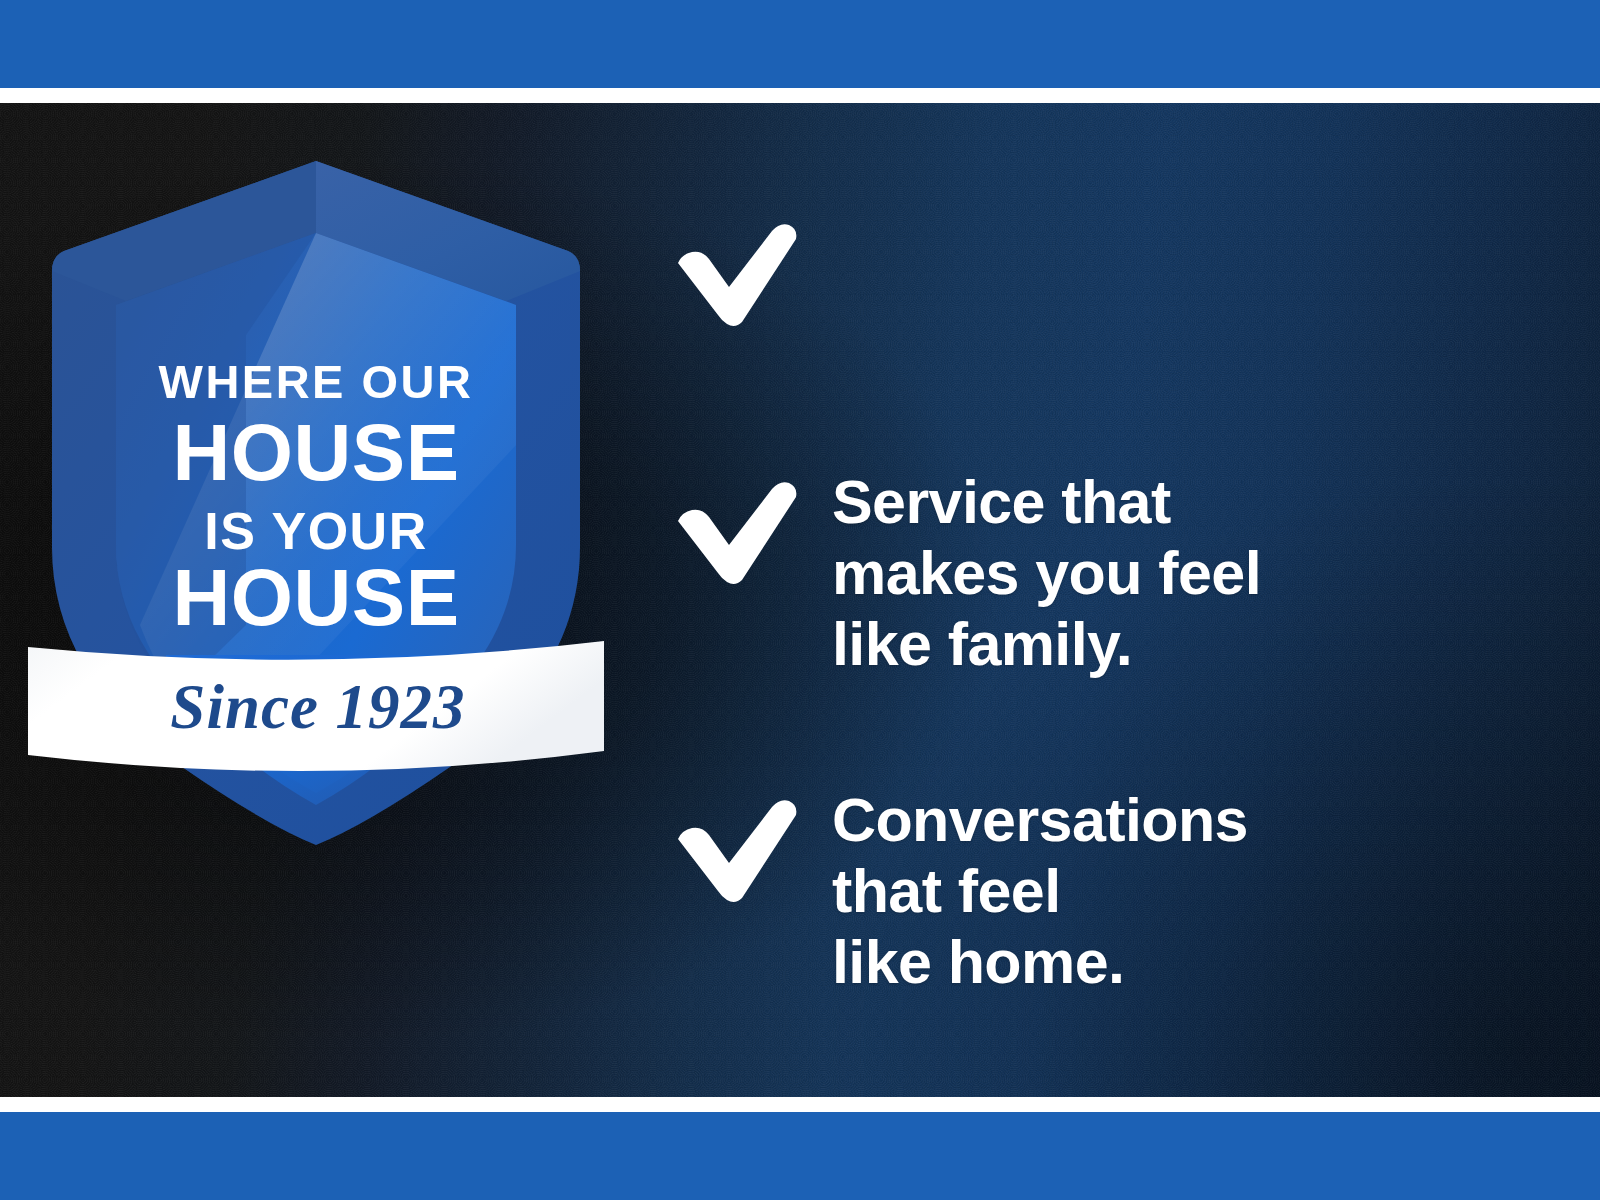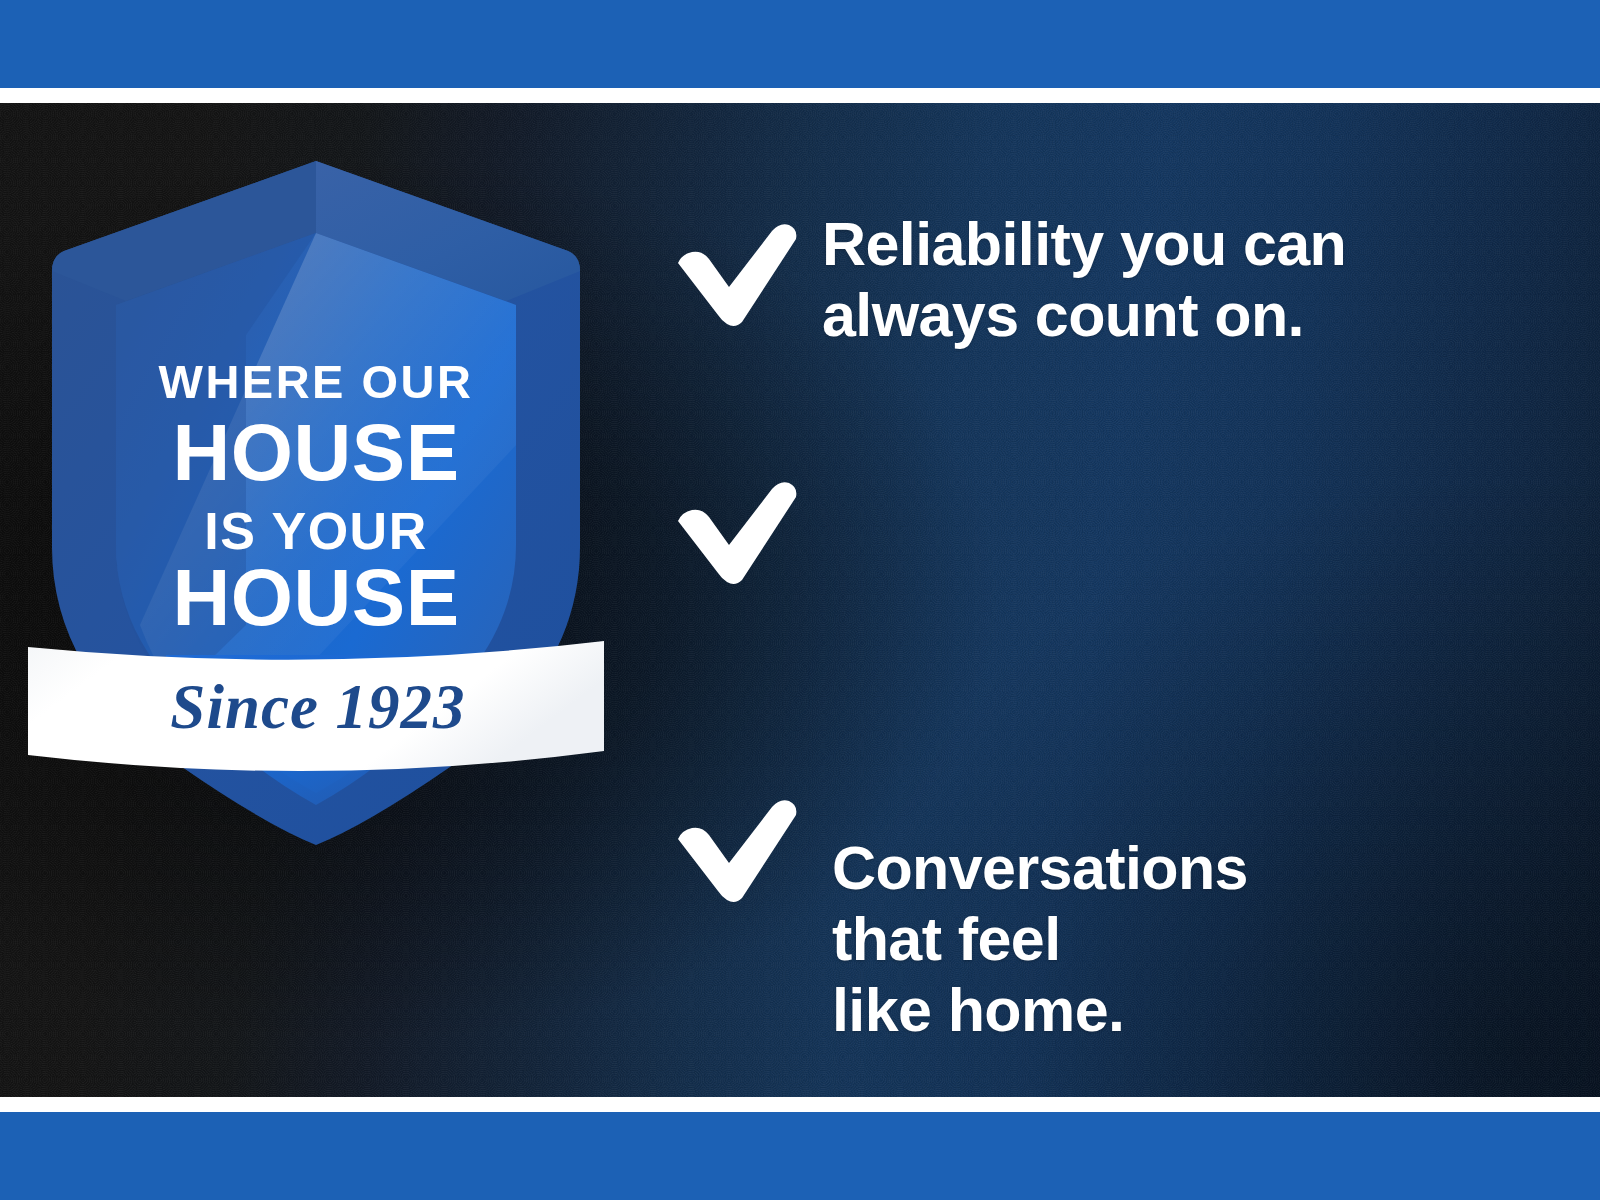--- a/index.html
+++ b/index.html
@@ -140,21 +140,21 @@
     color:#ffffff;
     font-family:"Liberation Sans", sans-serif;
     font-weight:bold;
     font-size:61px;
     line-height:1.16;
     letter-spacing:-0.6px;
     white-space:pre-line;
     text-shadow:0 1px 3px rgba(0,0,0,0.22);
   }
   .benefit-2 .benefit-text { padding-left:10px; }
-  .benefit-3 .benefit-text { padding-left:10px;margin-top:48px; }
+  .benefit-3 .benefit-text { padding-left:10px; }
 </style>
 </head>
 <body>
 
 <div class="canvas">
 
   <div class="bar-top"></div>
   <div class="strip-top"></div>
 
   <div class="body-panel">
@@ -274,40 +274,41 @@
                    L 57 66
                    L 100 10
                    Q 108 1 117 4
                    Q 126 8 124 18
                    L 70 101
                    Q 63 108 55 103
                    Q 50 100 46 94
                    Z" fill="#ffffff"></path>
         </svg>
       </span>
-      <div class="benefit-text">Reliability you can
-always count on.</div>
     </div>
 
     <div class="benefit benefit-2">
       <span class="check-wrap">
         <svg viewBox="0 0 128 108" xmlns="http://www.w3.org/2000/svg">
           <path d="M 6 42
                    Q 10 33 20 31
                    Q 30 29 37 38
                    L 57 66
                    L 100 10
                    Q 108 1 117 4
                    Q 126 8 124 18
                    L 70 101
                    Q 63 108 55 103
                    Q 50 100 46 94
                    Z" fill="#ffffff"></path>
         </svg>
       </span>
+      <div class="benefit-text">Service that
+makes you feel
+like family.</div>
     </div>
 
     <div class="benefit benefit-3">
       <span class="check-wrap">
         <svg viewBox="0 0 128 108" xmlns="http://www.w3.org/2000/svg">
           <path d="M 6 42
                    Q 10 33 20 31
                    Q 30 29 37 38
                    L 57 66
                    L 100 10

